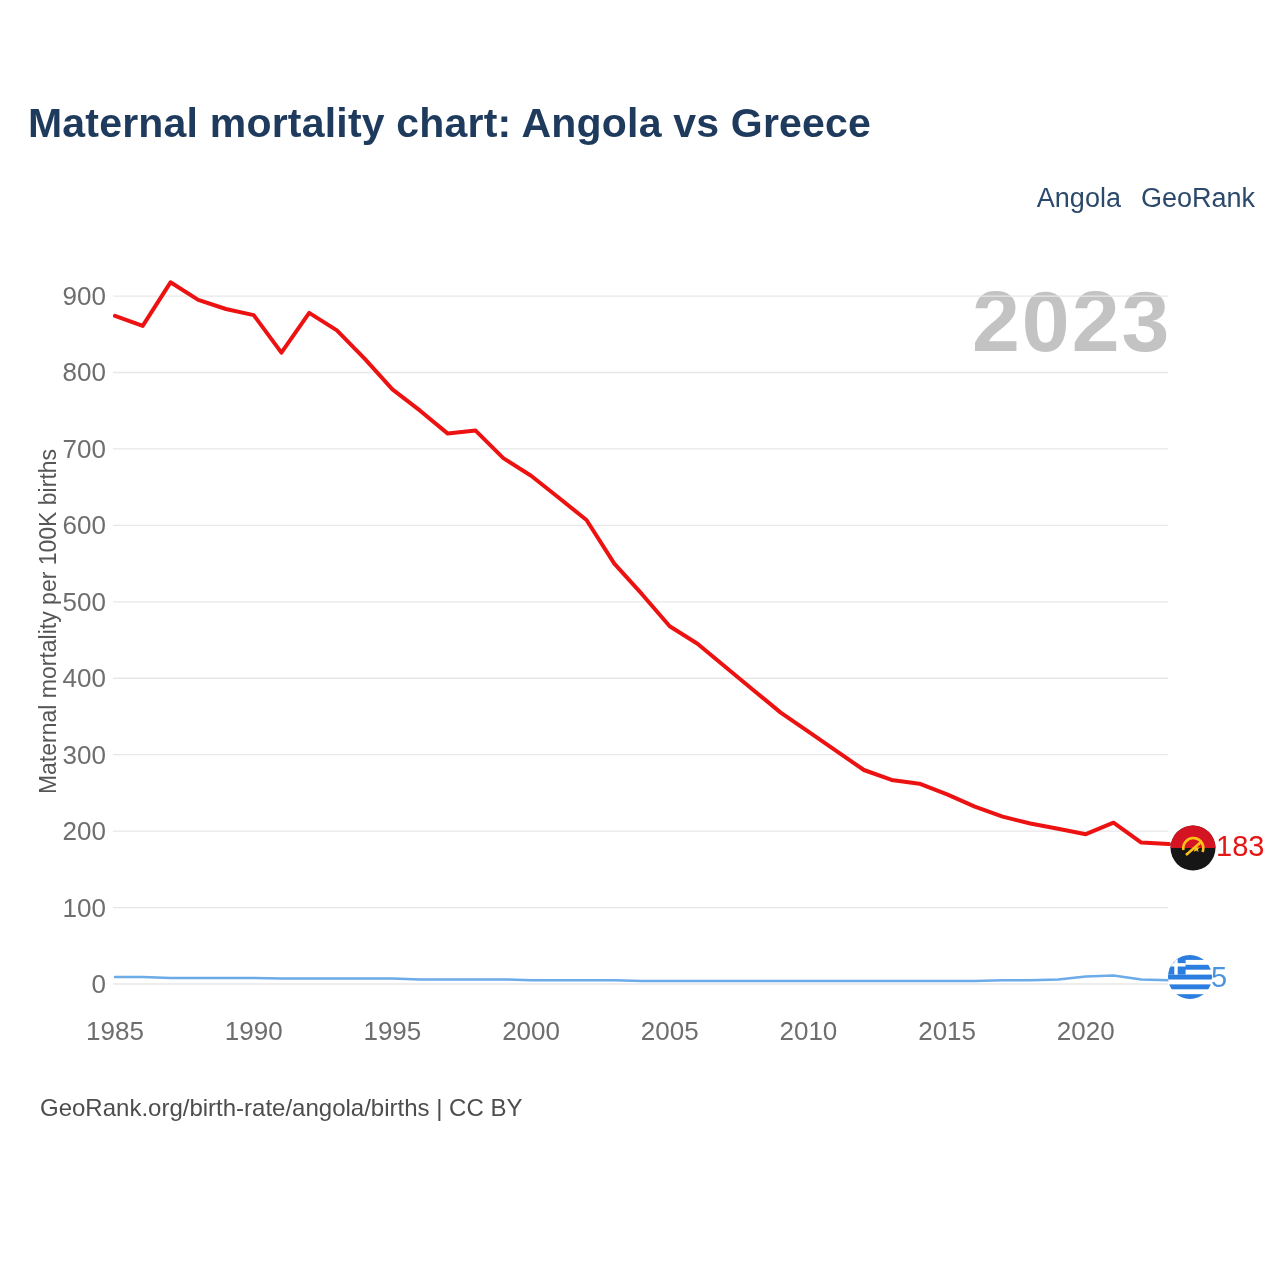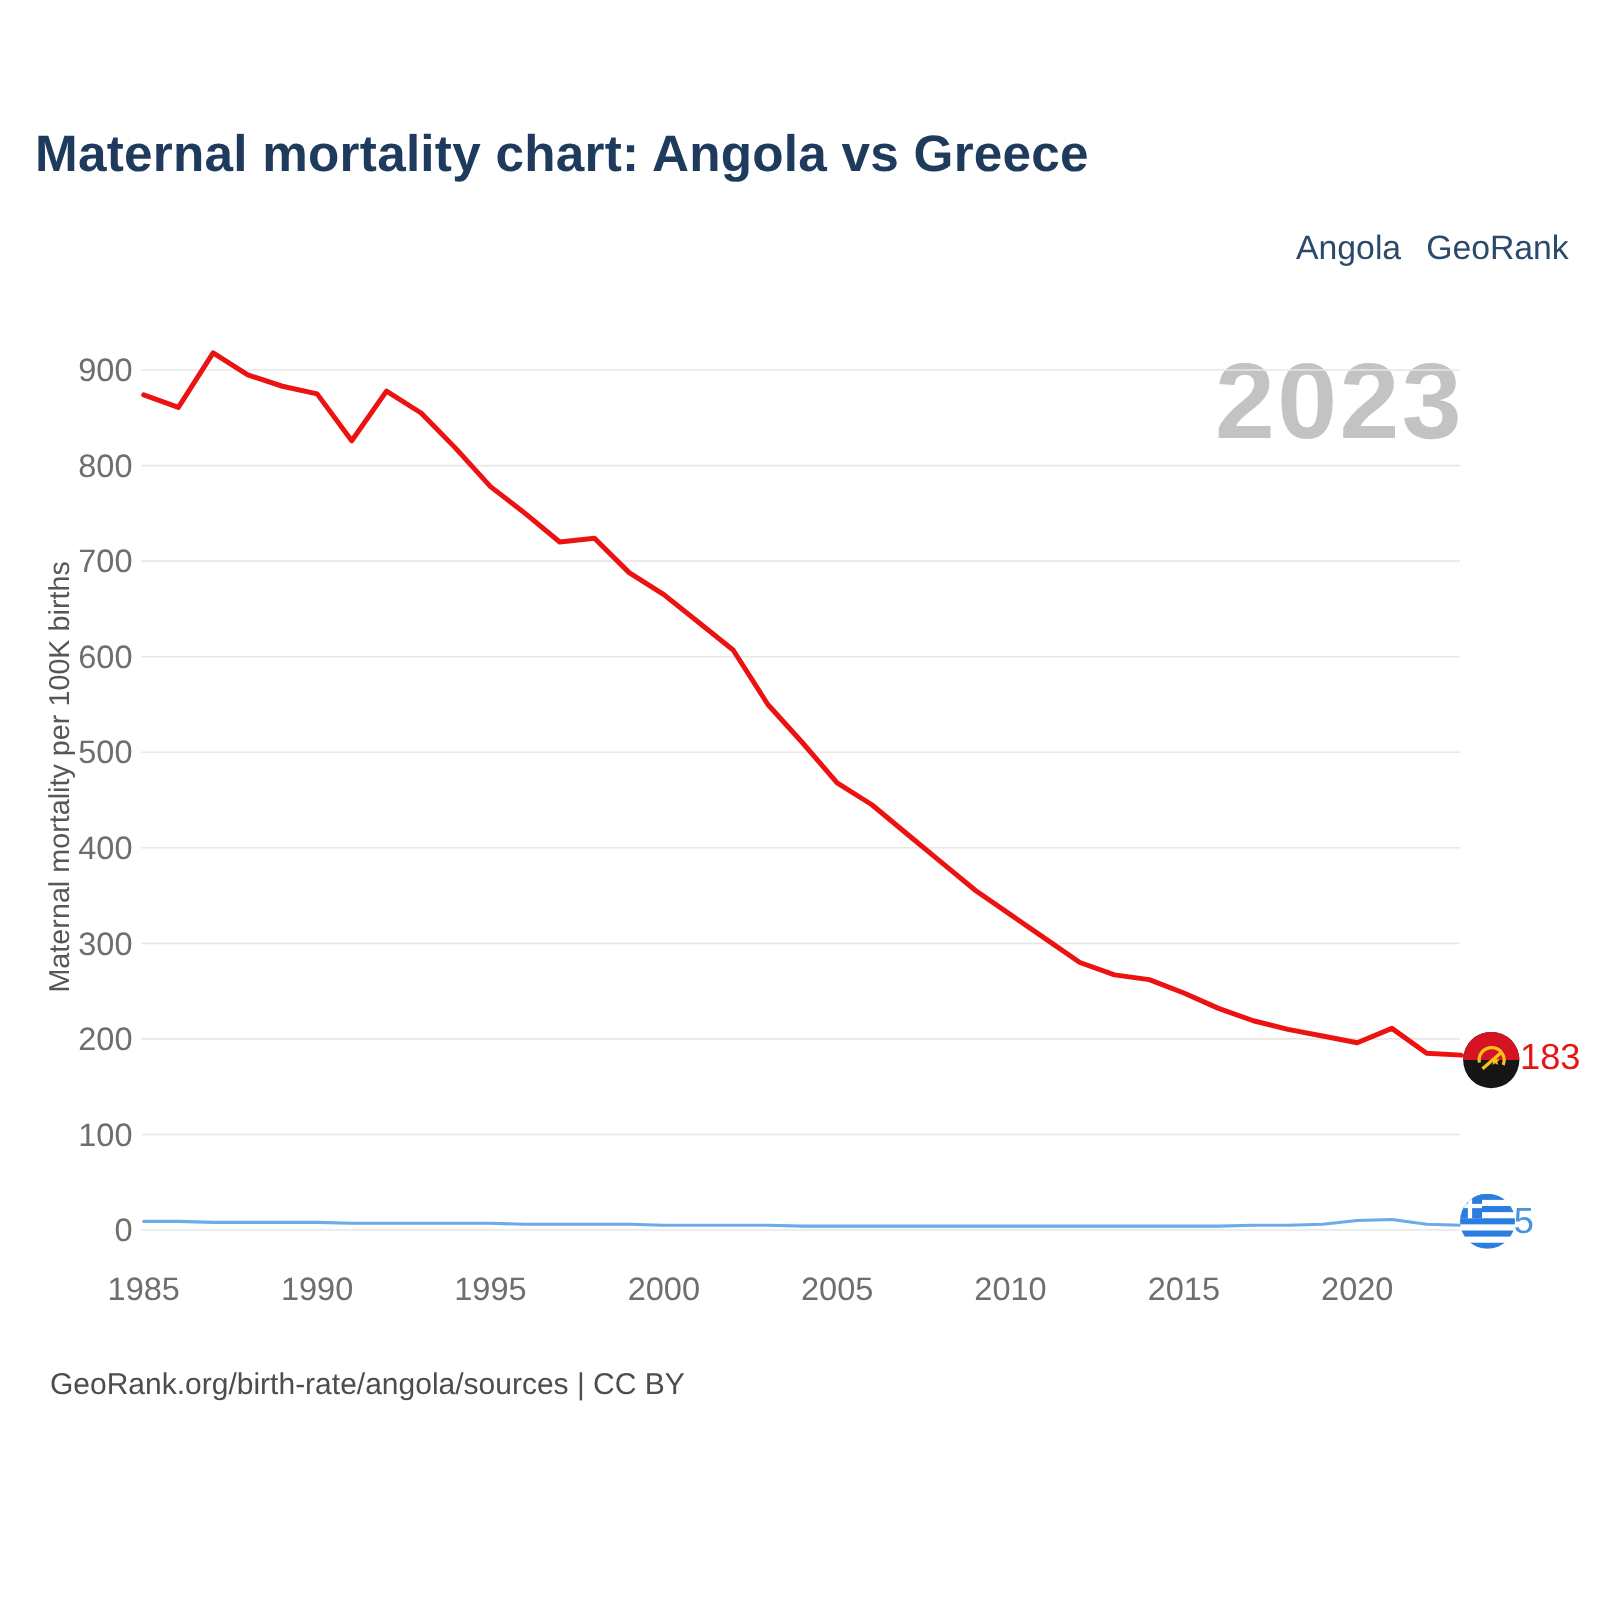--- a/index.html
+++ b/index.html
@@ -190,16 +190,16 @@
         <rect x="1174.3" y="955" width="3.4" height="19.6" fill="#ffffff"></rect>
         <rect x="1166" y="963.1" width="19.6" height="3.4" fill="#ffffff"></rect>
       </g>
     </g>
   </svg>
 
   <div class="end-label angola">183</div>
   <div class="end-label greece">5</div>
 
   <div class="footer">
-    <div>GeoRank.org/birth-rate/angola/sources | CC BY</div>
+    <div>GeoRank.org/birth-rate/angola/births | CC BY</div>
   </div>
 
 </div>
 
 </body></html>

